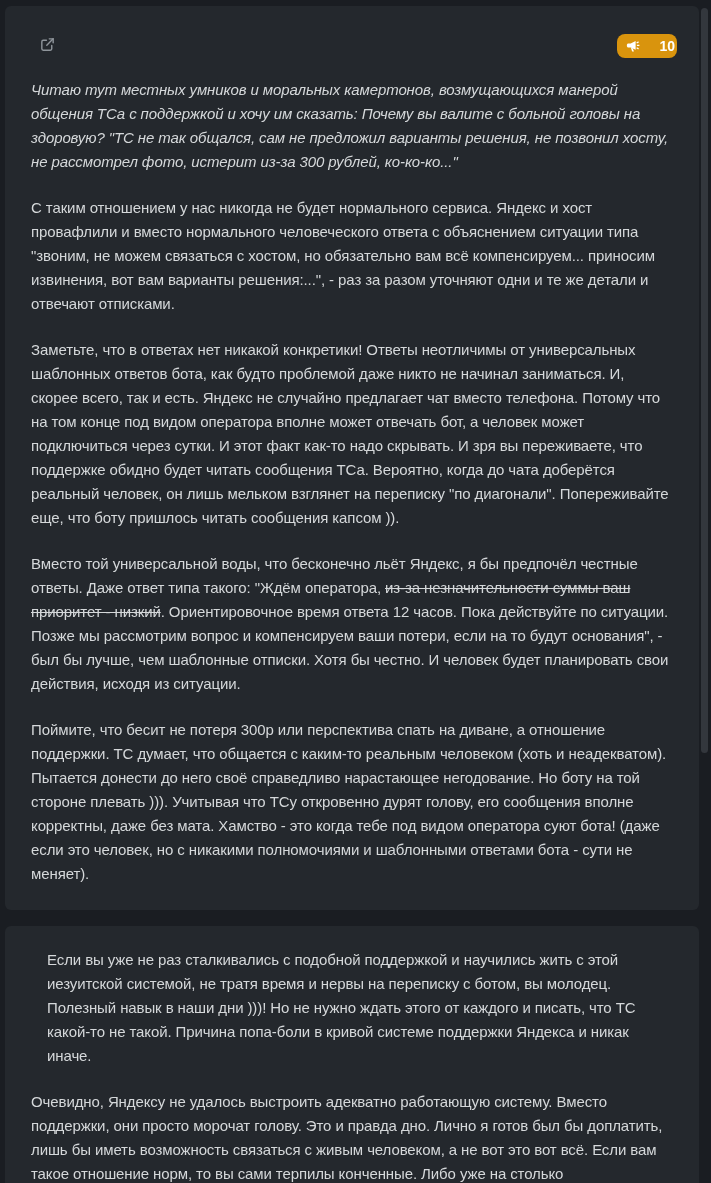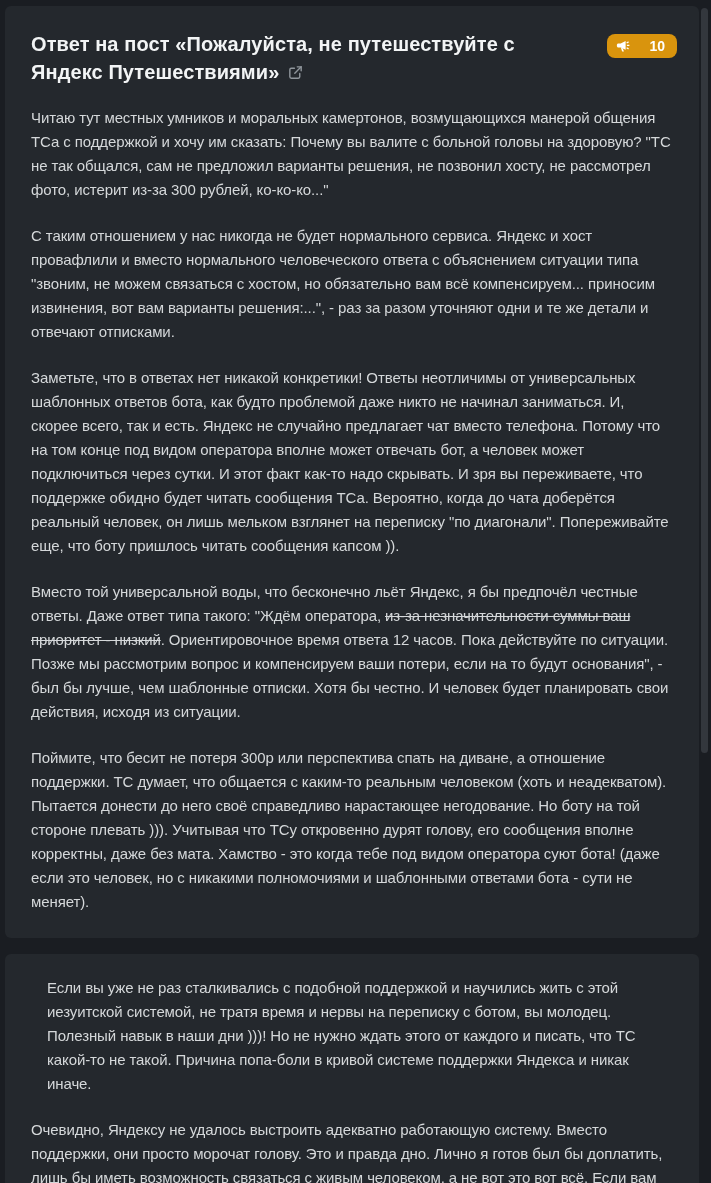--- a/index.html
+++ b/index.html
@@ -22,44 +22,44 @@
   .username{color:#f2f4f5;font-size:14.5px;font-weight:700;cursor:pointer;}
   .timestamp{color:#8f959b;font-size:13.5px;}
   .menu-btn{margin-left:auto;display:inline-flex;gap:4px;padding:6px 2px;cursor:pointer;}
   .menu-btn i{width:4px;height:4px;border-radius:50%;background:#9aa0a6;}
 
   
   .title-row{position:relative;margin-top:12px;}
   .post-title{margin:0;padding-right:95px;color:#f2f4f5;font-size:20px;line-height:28px;font-weight:600;letter-spacing:0.1px;cursor:pointer;}
   .ext-icon{margin-left:8px;vertical-align:-2px;}
   .promo-badge{position:absolute;top:4px;right:-2px;display:inline-flex;align-items:center;gap:19px;
-    background:#d9940d;color:#ffffff;border-radius:8px;padding:4px 12px 4px 8px;
+    background:#d9940d;color:#ffffff;border-radius:8px;padding:4px 2px 4px 8px;
     font-size:14px;font-weight:700;cursor:pointer;}
 
   
   .body-text{color:#d5d8da;font-size:15px;line-height:24px;letter-spacing:-0.1px;}
   .body-text p{margin:22px 0 0 0;}
-  .card1 .body-text p:first-child{margin-top:20px;}
+  .card1 .body-text p:first-child{margin-top:20px;font-style:italic;}
   .card2 .body-text p:first-child{margin-top:0;margin-left:16px;}
   .body-text s{text-decoration:line-through;}
 
   
   .scrollbar{position:absolute;top:0;right:0;width:12px;height:1183px;}
   .scrollbar-thumb{position:absolute;top:8px;right:3px;width:7px;height:745px;background:#33373d;border-radius:4px;cursor:pointer;}
 </style>
 </head>
 <body>
 
 <div class="page">
 
   <div class="card card1">
 
 
     <div class="title-row">
-      <h1 class="post-title"><span>Ответ на пост «Пожалуйста, не путешествуйте с Яндекс Путешествиями»</span><svg class="ext-icon" width="17" height="17" viewBox="0 0 24 24" fill="none" stroke="#8f959b" stroke-width="2" stroke-linecap="round" stroke-linejoin="round">
+      <h1 class="post-title"><svg class="ext-icon" width="17" height="17" viewBox="0 0 24 24" fill="none" stroke="#8f959b" stroke-width="2" stroke-linecap="round" stroke-linejoin="round">
             <path d="M18 13.5v4.5a2 2 0 0 1-2 2H6a2 2 0 0 1-2-2V8a2 2 0 0 1 2-2h4.5"></path>
             <path d="M14.5 4H20v5.5"></path>
             <line x1="20" y1="4" x2="11" y2="13"></line>
           </svg></h1>
       <span class="promo-badge">
         <svg width="15" height="15" viewBox="0 0 24 24" fill="#ffffff">
             <path d="M17 3 L17 17 L9 13.5 H5.5 C4.1 13.5 3 12.4 3 11 V9.5 C3 8.1 4.1 7 5.5 7 H9 Z"></path>
             <path d="M9.5 14.5 L11.5 20 L14.3 20 L12.4 14.8 Z"></path>
             <rect x="19" y="9.2" width="4" height="2"></rect>
             <rect x="18.4" y="4.6" width="3.6" height="2" transform="rotate(-30 20 5.6)"></rect>

